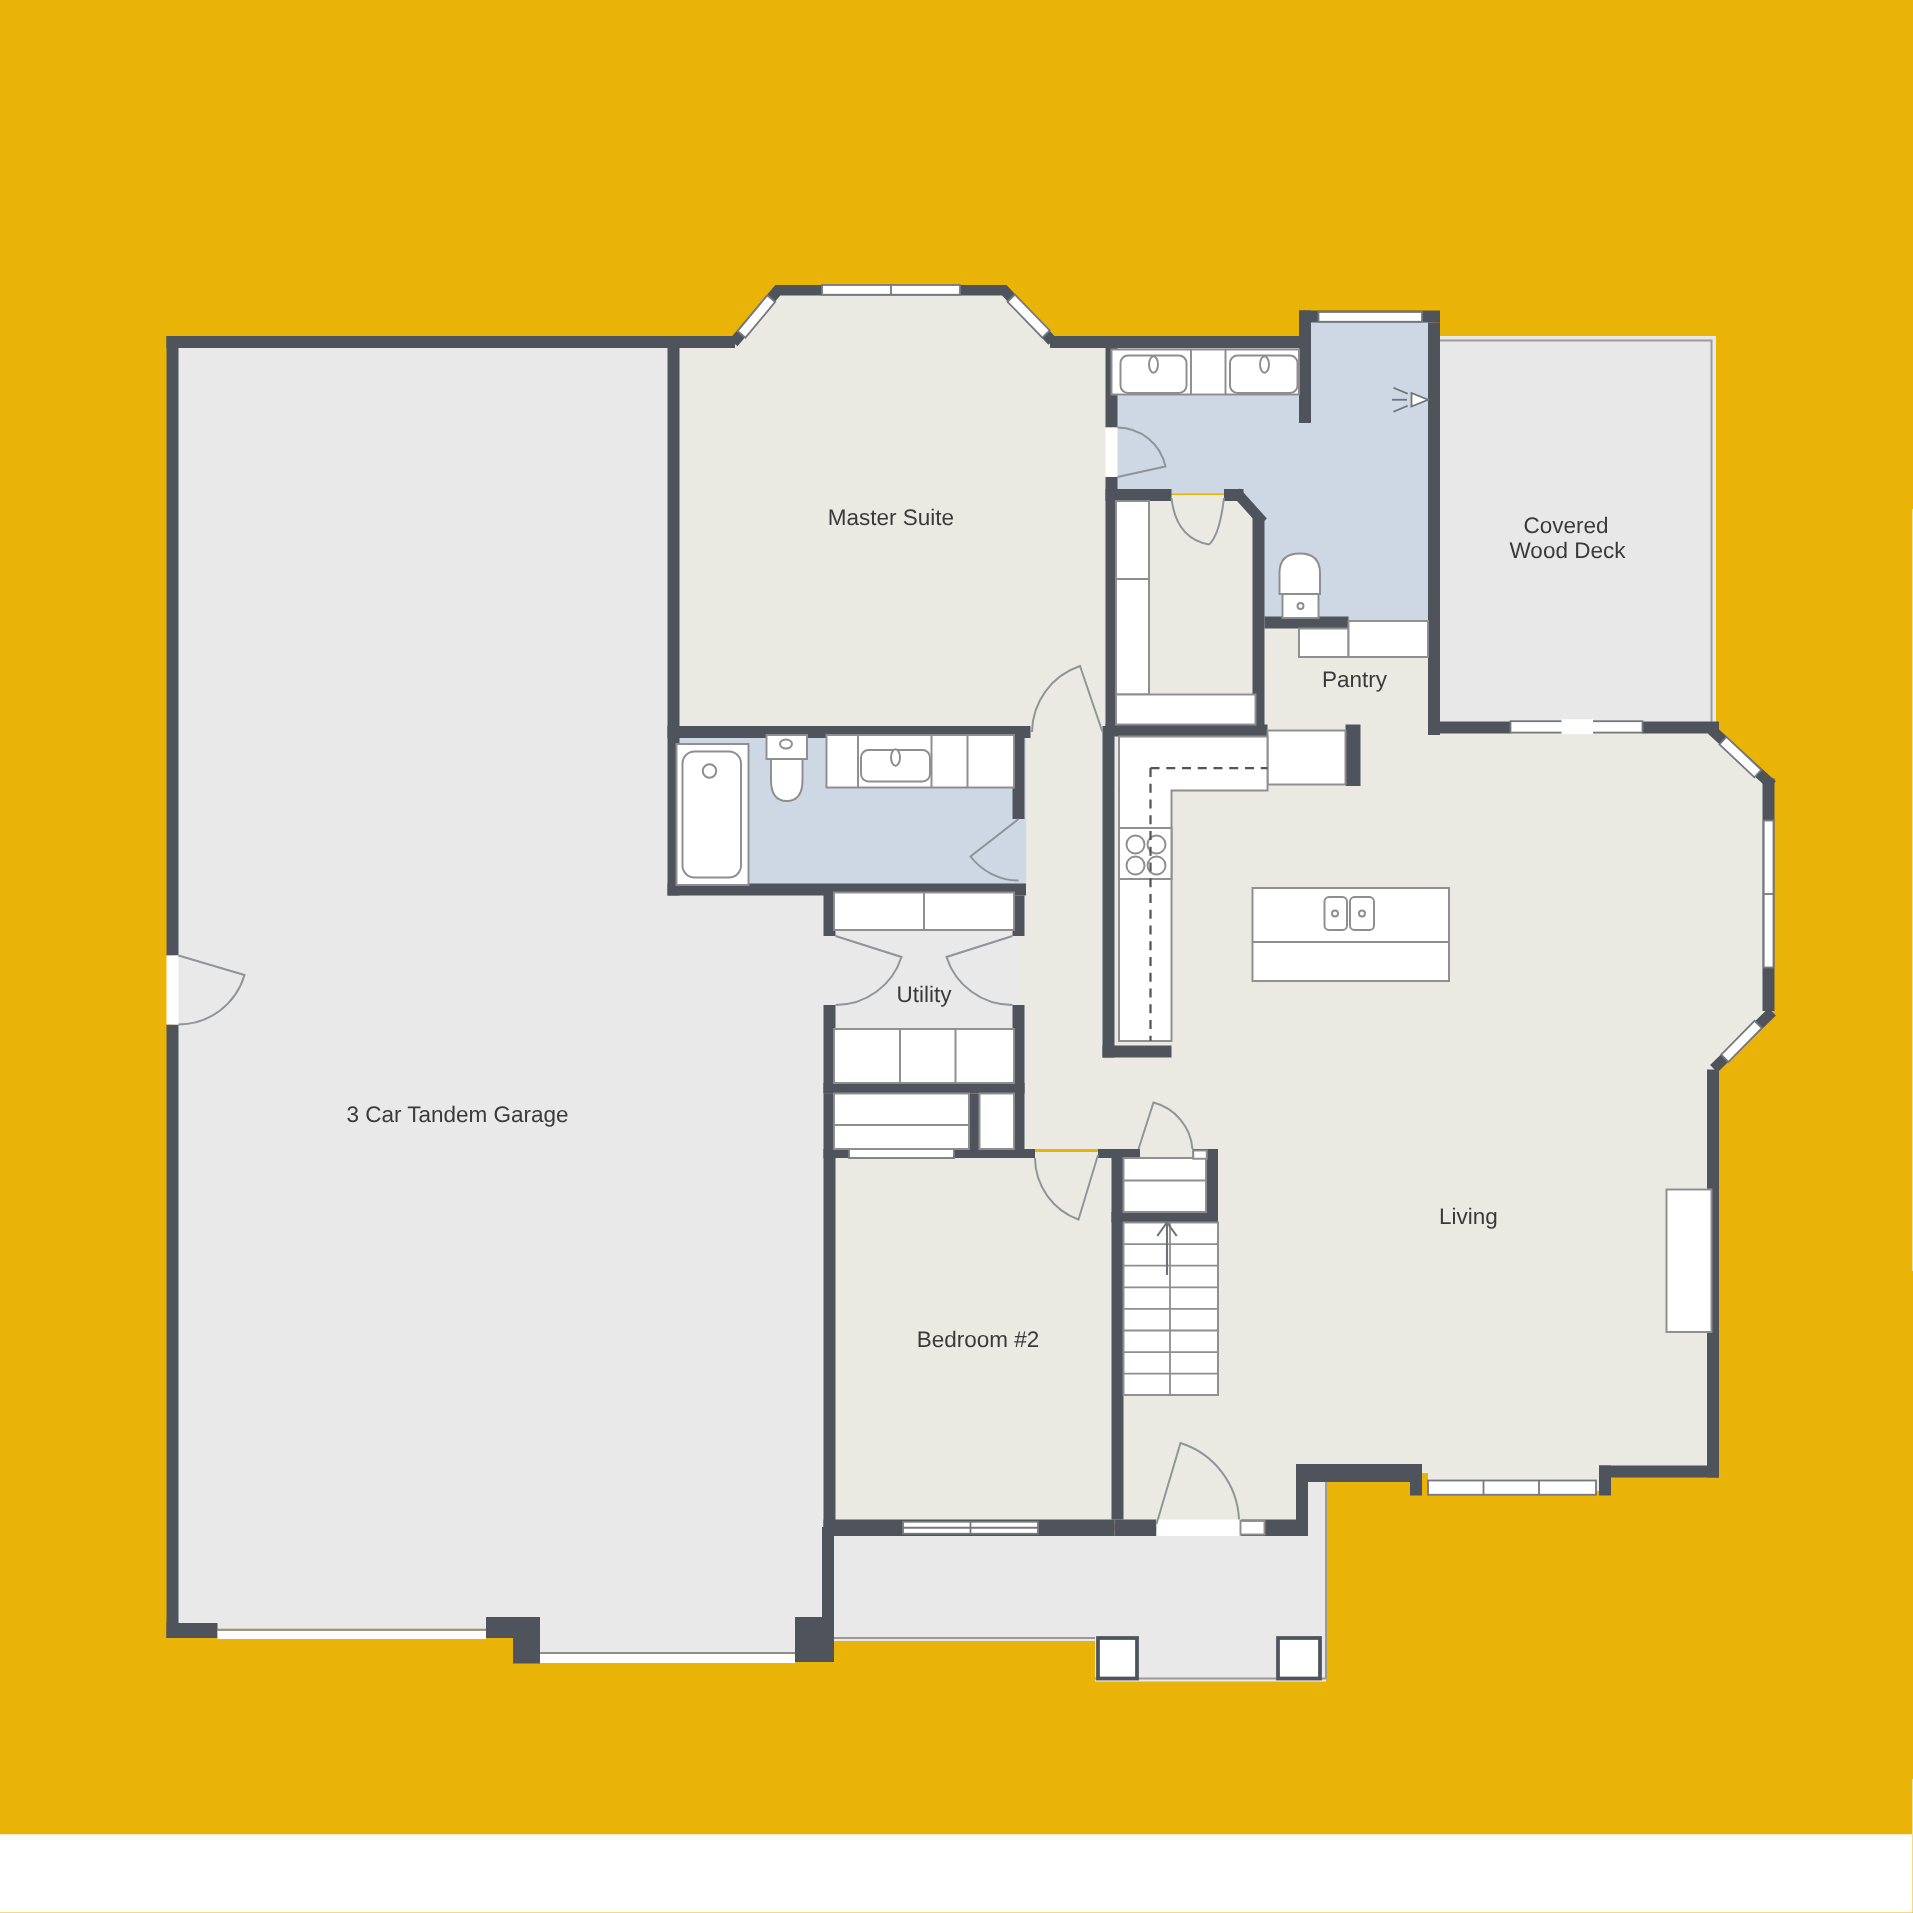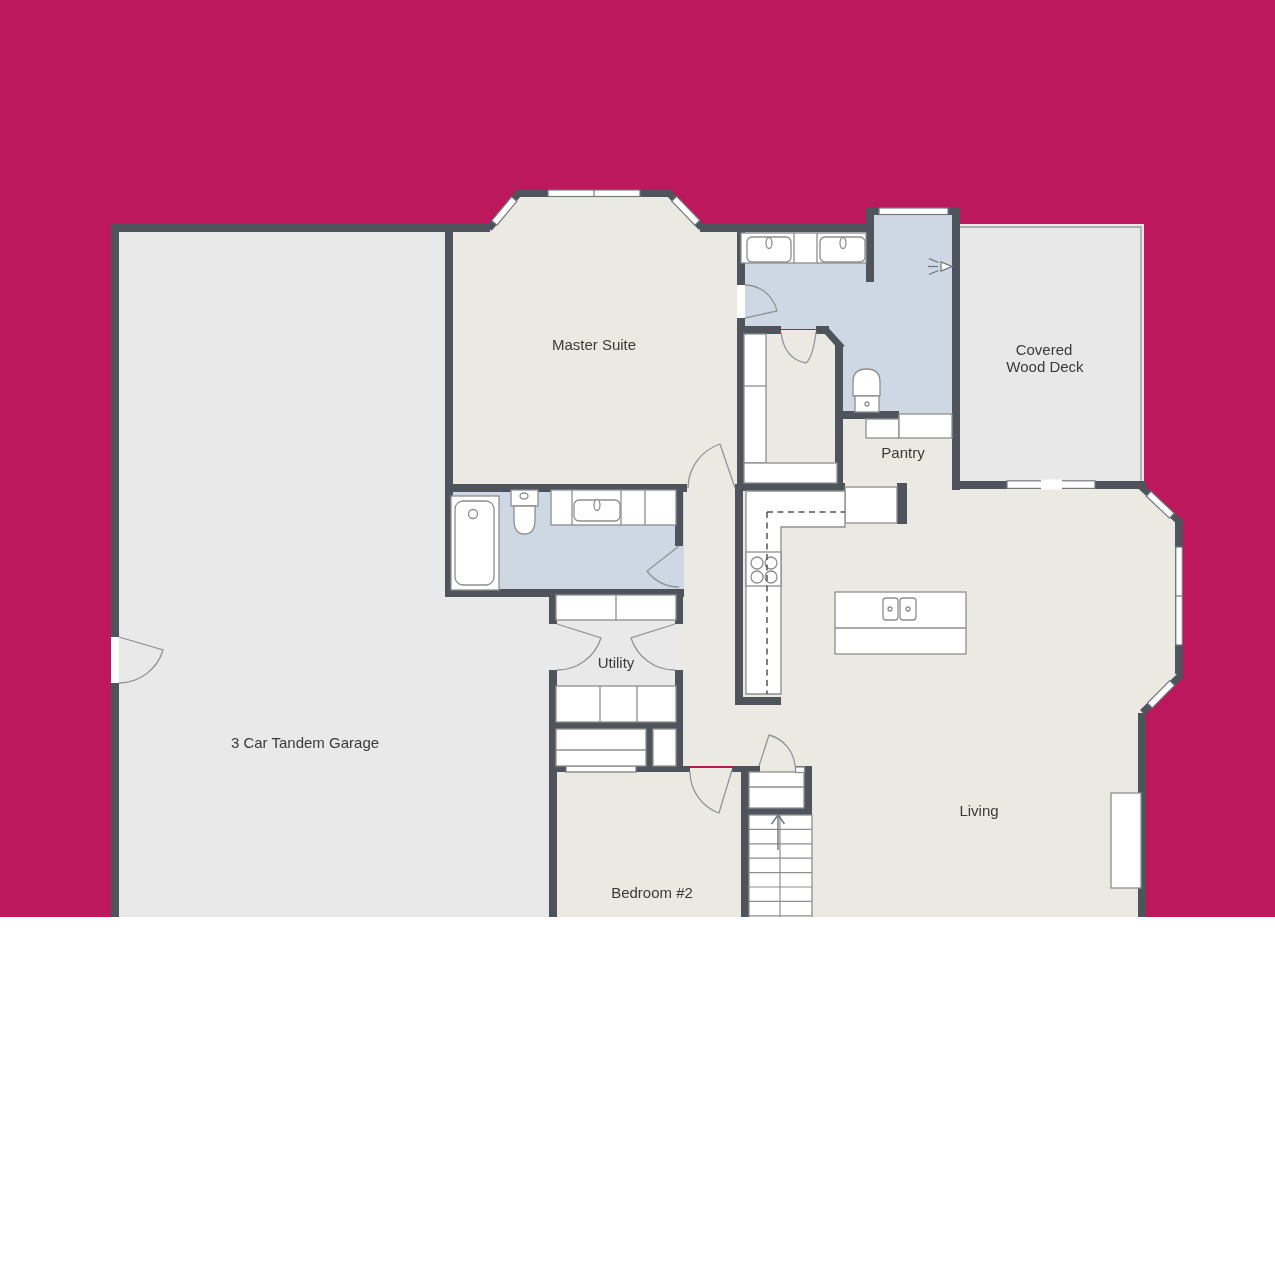--- a/index.html
+++ b/index.html
@@ -1,16 +1,16 @@
 <!DOCTYPE html>
 <html><head>
 <meta charset="utf-8">
 <style>
   html,body{margin:0;padding:0;background:#ffffff;}
-  .wrap{width:1275px;height:917px;position:relative;background:#be185d;}
+  .wrap{width:1275px;height:1223px;position:relative;background:#eab308;}
   svg{display:block;}
   text{font-family:"Liberation Sans", sans-serif;fill:#3a3a3a;}
 </style>
 </head>
 <body>
 <div class="wrap">
 <svg width="1275" height="1275" viewBox="0 0 1275 1275">
 
 <g id="floors">
 

